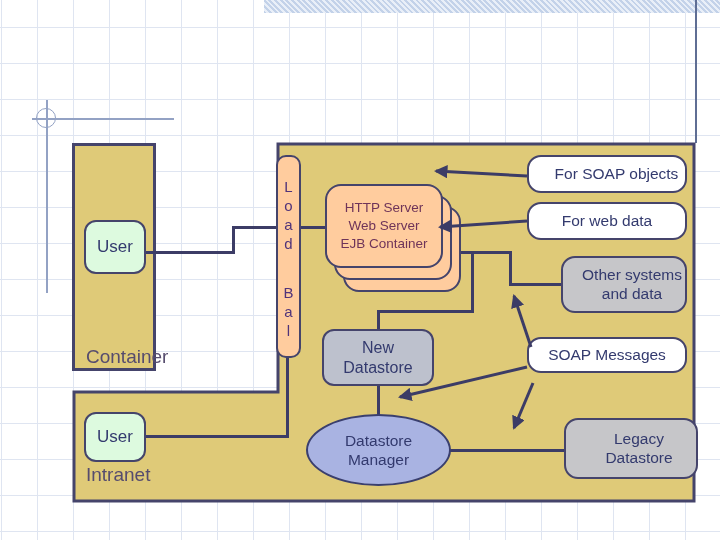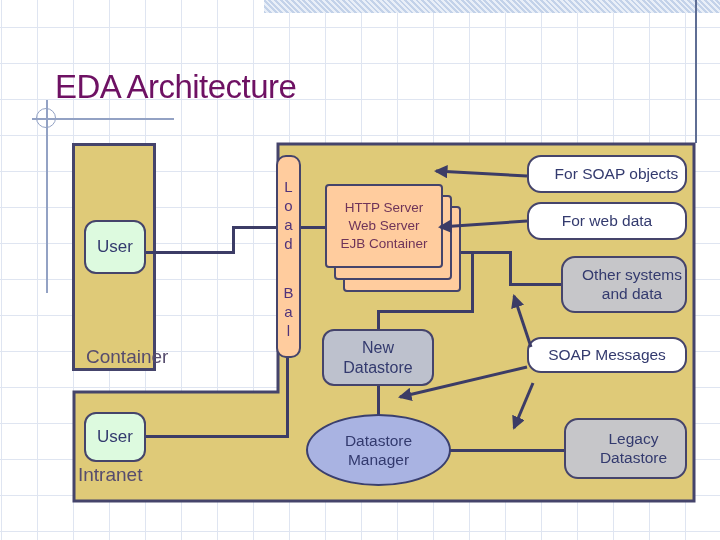--- a/index.html
+++ b/index.html
@@ -20,69 +20,68 @@
   #title-circle{left:36px;top:108px;width:18px;height:18px;border:1.5px solid #93a2c4;
      border-radius:50%;background:transparent;}
   #page-title{left:55px;top:68px;font-size:33px;color:#6e1163;letter-spacing:-0.5px;white-space:nowrap;}
   
   svg.layer{position:absolute;left:0;top:0;pointer-events:none;}
   
   .zone{background:#dfca78;border:3px solid #45446b;box-sizing:border-box;}
   #internet-box{left:72px;top:143px;width:84px;height:228px;}
   .zone-label{font-size:19px;color:#564c6e;white-space:nowrap;}
   #internet-label{left:86px;top:346px;}
-  #intranet-label{left:78px;top:464px;}
+  #intranet-label{left:86px;top:464px;}
   
   .cline{background:#3c3c66;}
   
   .node{box-sizing:border-box;border:2.5px solid #45446b;display:flex;
         align-items:center;justify-content:center;text-align:center;
         color:#333a6e;}
   .multiline{white-space:pre-line;}
   .mint{background:#ddfadf;border-radius:12px;font-size:17px;}
   #user1{left:84px;top:220px;width:62px;height:54px;}
   #user2{left:84px;top:412px;width:62px;height:50px;}
   #lb-box{left:276px;top:155px;width:25px;height:203px;background:#ffcc9e;
      border:2px solid #45446b;border-radius:10px;box-sizing:border-box;
      display:flex;flex-direction:column;align-items:center;padding-top:20px;
      font-size:15px;color:#50337a;}
   .vstack{line-height:19px;text-align:center;}
   #lb-gap{height:30px;}
-  .server-card{background:#ffcc9e;border:2px solid #45446b;border-radius:4px;
+  .server-card{background:#ffcc9e;border:2px solid #45446b;border-radius:16px;
      box-sizing:border-box;}
   #stack-back{left:343px;top:206px;width:118px;height:86px;}
   #stack-mid{left:334px;top:195px;width:118px;height:85px;}
   #stack-front{left:325px;top:184px;width:118px;height:84px;display:flex;
      align-items:center;justify-content:center;text-align:center;
      font-size:13.5px;line-height:1.35;color:#6f3459;}
   #new-datastore{left:322px;top:329px;width:112px;height:57px;background:#bdc1cd;
      border-radius:12px;font-size:16px;line-height:1.25;}
   #ds-manager{left:306px;top:414px;width:145px;height:72px;background:#a9b3e2;
      border:2px solid #3a3f6e;border-radius:50%;font-size:15.5px;line-height:1.25;}
   .callout{border-radius:14px;font-size:15.5px;line-height:1.2;}
   .white-callout{background:#ffffff;}
   .gray-callout{background:#c6c6c9;padding-left:16px;}
   #for-soap{left:527px;top:155px;width:160px;height:38px;padding-left:19px;}
   #for-web{left:527px;top:202px;width:160px;height:38px;}
   #other-systems{left:561px;top:256px;width:126px;height:57px;}
   #soap-messages{left:527px;top:337px;width:160px;height:36px;}
-  #legacy-datastore{left:564px;top:418px;width:123px;height:61px;}
+  #legacy-datastore{left:564px;top:418px;width:134px;height:61px;}
 </style>
 </head>
 <body>
 
 <div id="stage">
 
   <div class="abs" id="top-band"></div>
   <div class="abs" id="right-vline"></div>
   <div class="abs" id="title-rule"></div>
   <div class="abs" id="title-vline"></div>
   <div class="abs" id="title-circle"></div>
 
-  <div class="abs" id="page-title">EDA Architecture</div>
 
   <svg class="layer" width="720" height="540">
     <path d="M278,144 H694 V501 H74 V392 H278 Z" fill="#dfca78" stroke="#45446b" stroke-width="3"></path>
   </svg>
 
   <div class="abs zone" id="internet-box"></div>
 
   <div class="abs cline" style="left:145px;top:251px;width:90px;height:3px;"></div>
   <div class="abs cline" style="left:232px;top:227px;width:3px;height:27px;"></div>
   <div class="abs cline" style="left:232px;top:226px;width:46px;height:3px;"></div>

